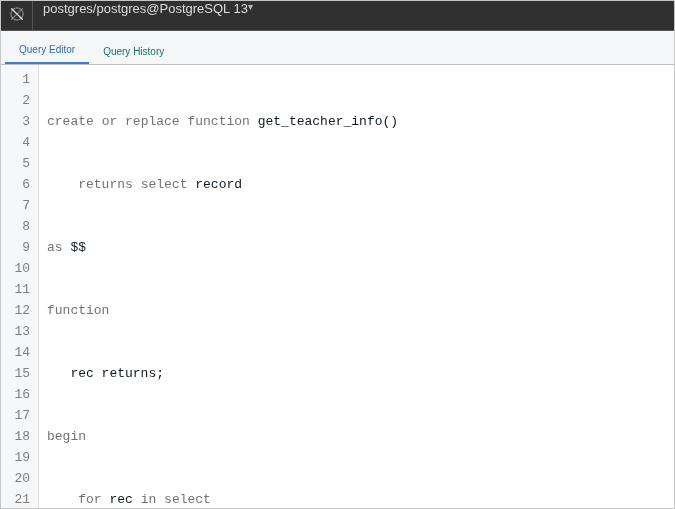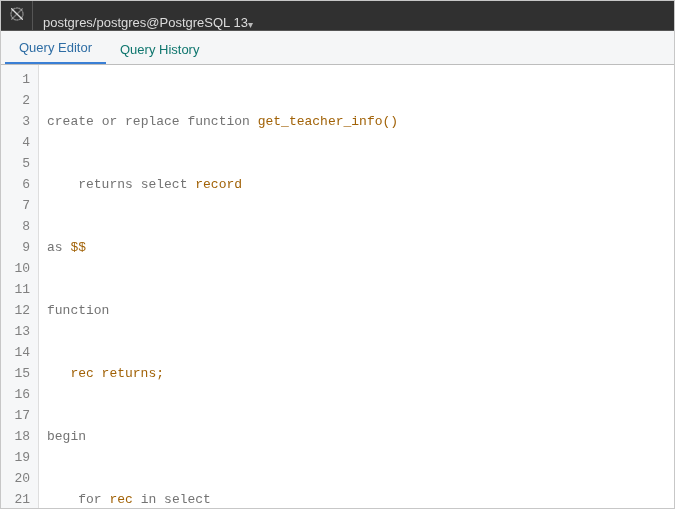--- a/index.html
+++ b/index.html
@@ -22,34 +22,34 @@
     align-items: center;
     justify-content: center;
     border-right: 1px solid #555;
     cursor: pointer;
   }
   .toolbar-icon-btn svg { width: 16px; height: 16px; }
   .toolbar-text-btn {
     padding: 0 10px;
     height: 100%;
     display: flex;
-    align-items: flex-end;
+    align-items: flex-start;
     gap: 0;
     cursor: pointer;
   }
   .toolbar-text-btn .chev { font-size: 10px; opacity: 0.8; }
 
   .tabstrip {
     height: 34px;
     display: flex;
     align-items: flex-end;
     border-bottom: 1px solid #bdbdbd;
     background: #f5f6f7;
     padding-left: 4px;
-    font-size: 13px;
+    font-size: 10px;
     text-align: center;
   }
   .tab {
     padding: 8px 14px 7px;
     color: #0f766e;
     cursor: pointer;
   }
   .tab.active {
     color: #2e6da4;
     border-bottom: 2px solid #3a7fd5;
@@ -77,21 +77,21 @@
     flex: 1;
     padding: 4px 8px;
     white-space: pre;
     overflow: hidden;
     background: #ffffff;
     color: #333;
   }
   .code-line { height: 21px; }
 
   .kw   { color: #737373; font-weight: normal; }     
-  .ident{ color: #a16207; }
+  .ident{ color: #0f172a; }
 </style>
 </head>
 <body>
 
 <div class="toolbar">
   <div class="toolbar-icon-btn">
     <span>
       <svg viewBox="0 0 24 24" fill="none" stroke="#dcdcdc" stroke-width="2" stroke-linecap="round">
         <circle cx="12" cy="12" r="9" stroke-dasharray="2 2" opacity="0.5"></circle>
         <path d="M4 4 L20 20"></path>

